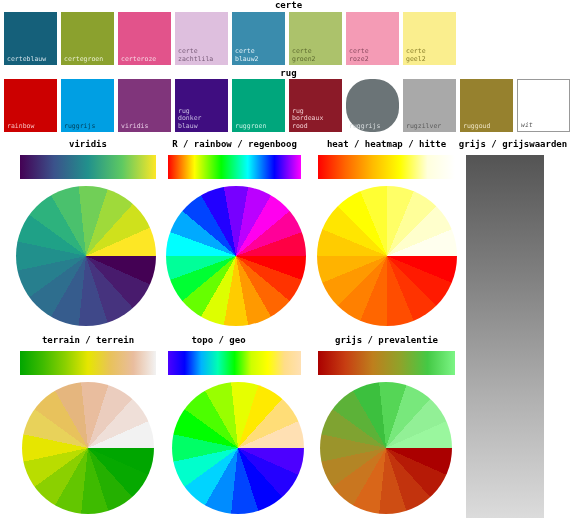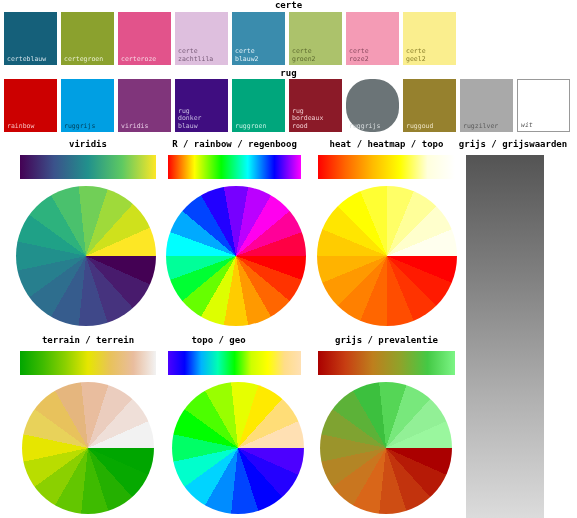--- a/index.html
+++ b/index.html
@@ -119,39 +119,39 @@
       <div class="swatch-label" style="color: rgb(191, 240, 226); margin-top: 32px;">ruggroen</div>
     </div>
     <div class="swatch" style="background: rgb(139, 26, 40);">
       <div class="swatch-label" style="color: rgb(240, 200, 204);">rug
 bordeaux
 rood</div>
     </div>
     <div class="swatch" style="background: rgb(107, 116, 119); border-radius: 24px;">
       <div class="swatch-label" style="color: rgb(215, 220, 222);">ruggrijs</div>
     </div>
+    <div class="swatch" style="background: rgb(169, 169, 169);">
+      <div class="swatch-label" style="color: rgb(92, 92, 92);">rugzilver</div>
+    </div>
     <div class="swatch" style="background: rgb(150, 129, 46);">
       <div class="swatch-label" style="color: rgb(236, 226, 192);">ruggoud</div>
-    </div>
-    <div class="swatch" style="background: rgb(169, 169, 169);">
-      <div class="swatch-label" style="color: rgb(92, 92, 92);">rugzilver</div>
     </div>
     <div class="swatch" style="background: rgb(255, 255, 255); border: 1px solid rgb(153, 153, 153);">
       <div class="swatch-label" style="color: rgb(85, 85, 85); font-style: italic;">wit</div>
     </div>
   </div>
 
 <div id="cmap-area">
     <div class="cmap-title" style="position: absolute; left: -10px; top: 138px; width: 196px;">viridis</div>
     <div style="position: absolute; left: 20px; top: 155px; width: 136px; height: 24px; background: linear-gradient(to right, rgb(68, 1, 84), rgb(59, 82, 139), rgb(33, 145, 140), rgb(94, 201, 98), rgb(253, 231, 37));"></div>
     <div class="pie" style="position: absolute; left: 16px; top: 186px; width: 140px; height: 140px; background: conic-gradient(from 90deg, rgb(68, 1, 84) 0deg, rgb(68, 1, 84) 24deg, rgb(72, 27, 109) 24deg, rgb(72, 27, 109) 48deg, rgb(70, 51, 126) 48deg, rgb(70, 51, 126) 72deg, rgb(63, 72, 137) 72deg, rgb(63, 72, 137) 96deg, rgb(54, 92, 141) 96deg, rgb(54, 92, 141) 120deg, rgb(46, 110, 142) 120deg, rgb(46, 110, 142) 144deg, rgb(39, 127, 142) 144deg, rgb(39, 127, 142) 168deg, rgb(33, 144, 140) 168deg, rgb(33, 144, 140) 192deg, rgb(31, 161, 135) 192deg, rgb(31, 161, 135) 216deg, rgb(45, 178, 125) 216deg, rgb(45, 178, 125) 240deg, rgb(74, 193, 109) 240deg, rgb(74, 193, 109) 264deg, rgb(113, 207, 87) 264deg, rgb(113, 207, 87) 288deg, rgb(159, 218, 58) 288deg, rgb(159, 218, 58) 312deg, rgb(207, 225, 28) 312deg, rgb(207, 225, 28) 336deg, rgb(253, 231, 37) 336deg, rgb(253, 231, 37) 360deg);"></div>
     <div class="cmap-title" style="position: absolute; left: 138px; top: 138px; width: 193px;">R / rainbow / regenboog</div>
     <div style="position: absolute; left: 168px; top: 155px; width: 133px; height: 24px; background: linear-gradient(to right, rgb(255, 0, 0), rgb(255, 255, 0), rgb(0, 255, 0), rgb(0, 255, 255), rgb(0, 0, 255), rgb(255, 0, 255));"></div>
     <div class="pie" style="position: absolute; left: 166px; top: 186px; width: 140px; height: 140px; background: conic-gradient(from 90deg, rgb(255, 0, 0) 0deg, rgb(255, 0, 0) 20deg, rgb(255, 51, 0) 20deg, rgb(255, 51, 0) 40deg, rgb(255, 102, 0) 40deg, rgb(255, 102, 0) 60deg, rgb(255, 153, 0) 60deg, rgb(255, 153, 0) 80deg, rgb(255, 204, 0) 80deg, rgb(255, 204, 0) 100deg, rgb(221, 255, 0) 100deg, rgb(221, 255, 0) 120deg, rgb(102, 255, 0) 120deg, rgb(102, 255, 0) 140deg, rgb(0, 255, 51) 140deg, rgb(0, 255, 51) 160deg, rgb(0, 255, 153) 160deg, rgb(0, 255, 153) 180deg, rgb(0, 255, 255) 180deg, rgb(0, 255, 255) 200deg, rgb(0, 170, 255) 200deg, rgb(0, 170, 255) 220deg, rgb(0, 68, 255) 220deg, rgb(0, 68, 255) 240deg, rgb(34, 0, 255) 240deg, rgb(34, 0, 255) 260deg, rgb(119, 0, 255) 260deg, rgb(119, 0, 255) 280deg, rgb(187, 0, 255) 280deg, rgb(187, 0, 255) 300deg, rgb(255, 0, 238) 300deg, rgb(255, 0, 238) 320deg, rgb(255, 0, 153) 320deg, rgb(255, 0, 153) 340deg, rgb(255, 0, 68) 340deg, rgb(255, 0, 68) 360deg);"></div>
-    <div class="cmap-title" style="position: absolute; left: 288px; top: 138px; width: 197px;">heat / heatmap / topo</div>
+    <div class="cmap-title" style="position: absolute; left: 288px; top: 138px; width: 197px;">heat / heatmap / hitte</div>
     <div style="position: absolute; left: 318px; top: 155px; width: 137px; height: 24px; background: linear-gradient(to right, rgb(255, 0, 0), rgb(255, 102, 0), rgb(255, 187, 0), rgb(255, 255, 0), rgb(255, 255, 221), rgb(255, 255, 255));"></div>
     <div class="pie" style="position: absolute; left: 317px; top: 186px; width: 140px; height: 140px; background: conic-gradient(from 90deg, rgb(255, 0, 0) 0deg, rgb(255, 0, 0) 22.5deg, rgb(255, 26, 0) 22.5deg, rgb(255, 26, 0) 45deg, rgb(255, 51, 0) 45deg, rgb(255, 51, 0) 67.5deg, rgb(255, 77, 0) 67.5deg, rgb(255, 77, 0) 90deg, rgb(255, 102, 0) 90deg, rgb(255, 102, 0) 112.5deg, rgb(255, 128, 0) 112.5deg, rgb(255, 128, 0) 135deg, rgb(255, 153, 0) 135deg, rgb(255, 153, 0) 157.5deg, rgb(255, 179, 0) 157.5deg, rgb(255, 179, 0) 180deg, rgb(255, 204, 0) 180deg, rgb(255, 204, 0) 202.5deg, rgb(255, 230, 0) 202.5deg, rgb(255, 230, 0) 225deg, rgb(255, 255, 0) 225deg, rgb(255, 255, 0) 247.5deg, rgb(255, 255, 51) 247.5deg, rgb(255, 255, 51) 270deg, rgb(255, 255, 102) 270deg, rgb(255, 255, 102) 292.5deg, rgb(255, 255, 153) 292.5deg, rgb(255, 255, 153) 315deg, rgb(255, 255, 204) 315deg, rgb(255, 255, 204) 337.5deg, rgb(255, 255, 238) 337.5deg, rgb(255, 255, 238) 360deg);"></div>
     <div class="cmap-title" style="position: absolute; left: 436px; top: 138px; width: 154px;">grijs / grijswaarden</div>
     <div style="position: absolute; left: 466px; top: 155px; width: 78px; height: 364px; background: linear-gradient(rgb(84, 84, 84), rgb(128, 128, 128), rgb(176, 176, 176), rgb(220, 220, 220));"></div>
     <div class="cmap-title" style="position: absolute; left: -10px; top: 334px; width: 196px;">terrain / terrein</div>
     <div style="position: absolute; left: 20px; top: 351px; width: 136px; height: 24px; background: linear-gradient(to right, rgb(0, 166, 0), rgb(62, 187, 0), rgb(139, 208, 0), rgb(230, 230, 0), rgb(232, 194, 92), rgb(233, 189, 158), rgb(242, 242, 242));"></div>
     <div class="pie" style="position: absolute; left: 22px; top: 382px; width: 132px; height: 132px; background: conic-gradient(from 90deg, rgb(0, 166, 0) 0deg, rgb(0, 166, 0) 24deg, rgb(6, 169, 0) 24deg, rgb(6, 169, 0) 48deg, rgb(36, 176, 0) 48deg, rgb(36, 176, 0) 72deg, rgb(62, 187, 0) 72deg, rgb(62, 187, 0) 96deg, rgb(99, 198, 0) 96deg, rgb(99, 198, 0) 120deg, rgb(139, 208, 0) 120deg, rgb(139, 208, 0) 144deg, rgb(185, 221, 0) 144deg, rgb(185, 221, 0) 168deg, rgb(230, 230, 0) 168deg, rgb(230, 230, 0) 192deg, rgb(232, 210, 90) 192deg, rgb(232, 210, 90) 216deg, rgb(232, 194, 92) 216deg, rgb(232, 194, 92) 240deg, rgb(229, 182, 126) 240deg, rgb(229, 182, 126) 264deg, rgb(233, 189, 158) 264deg, rgb(233, 189, 158) 288deg, rgb(235, 205, 190) 288deg, rgb(235, 205, 190) 312deg, rgb(239, 223, 216) 312deg, rgb(239, 223, 216) 336deg, rgb(242, 242, 242) 336deg, rgb(242, 242, 242) 360deg);"></div>
     <div class="cmap-title" style="position: absolute; left: 122px; top: 334px; width: 193px;">topo / geo</div>
     <div style="position: absolute; left: 168px; top: 351px; width: 133px; height: 24px; background: linear-gradient(to right, rgb(76, 0, 255), rgb(0, 0, 255), rgb(0, 178, 255), rgb(0, 255, 178), rgb(0, 255, 0), rgb(204, 255, 0), rgb(255, 255, 0), rgb(255, 221, 136), rgb(255, 224, 179));"></div>
     <div class="pie" style="position: absolute; left: 172px; top: 382px; width: 132px; height: 132px; background: conic-gradient(from 90deg, rgb(76, 0, 255) 0deg, rgb(76, 0, 255) 24deg, rgb(36, 0, 255) 24deg, rgb(36, 0, 255) 48deg, rgb(0, 0, 255) 48deg, rgb(0, 0, 255) 72deg, rgb(0, 68, 255) 72deg, rgb(0, 68, 255) 96deg, rgb(0, 140, 255) 96deg, rgb(0, 140, 255) 120deg, rgb(0, 212, 255) 120deg, rgb(0, 212, 255) 144deg, rgb(0, 255, 204) 144deg, rgb(0, 255, 204) 168deg, rgb(0, 255, 102) 168deg, rgb(0, 255, 102) 192deg, rgb(0, 255, 0) 192deg, rgb(0, 255, 0) 216deg, rgb(76, 255, 0) 216deg, rgb(76, 255, 0) 240deg, rgb(153, 255, 0) 240deg, rgb(153, 255, 0) 264deg, rgb(230, 255, 0) 264deg, rgb(230, 255, 0) 288deg, rgb(255, 234, 0) 288deg, rgb(255, 234, 0) 312deg, rgb(255, 221, 119) 312deg, rgb(255, 221, 119) 336deg, rgb(255, 224, 179) 336deg, rgb(255, 224, 179) 360deg);"></div>

